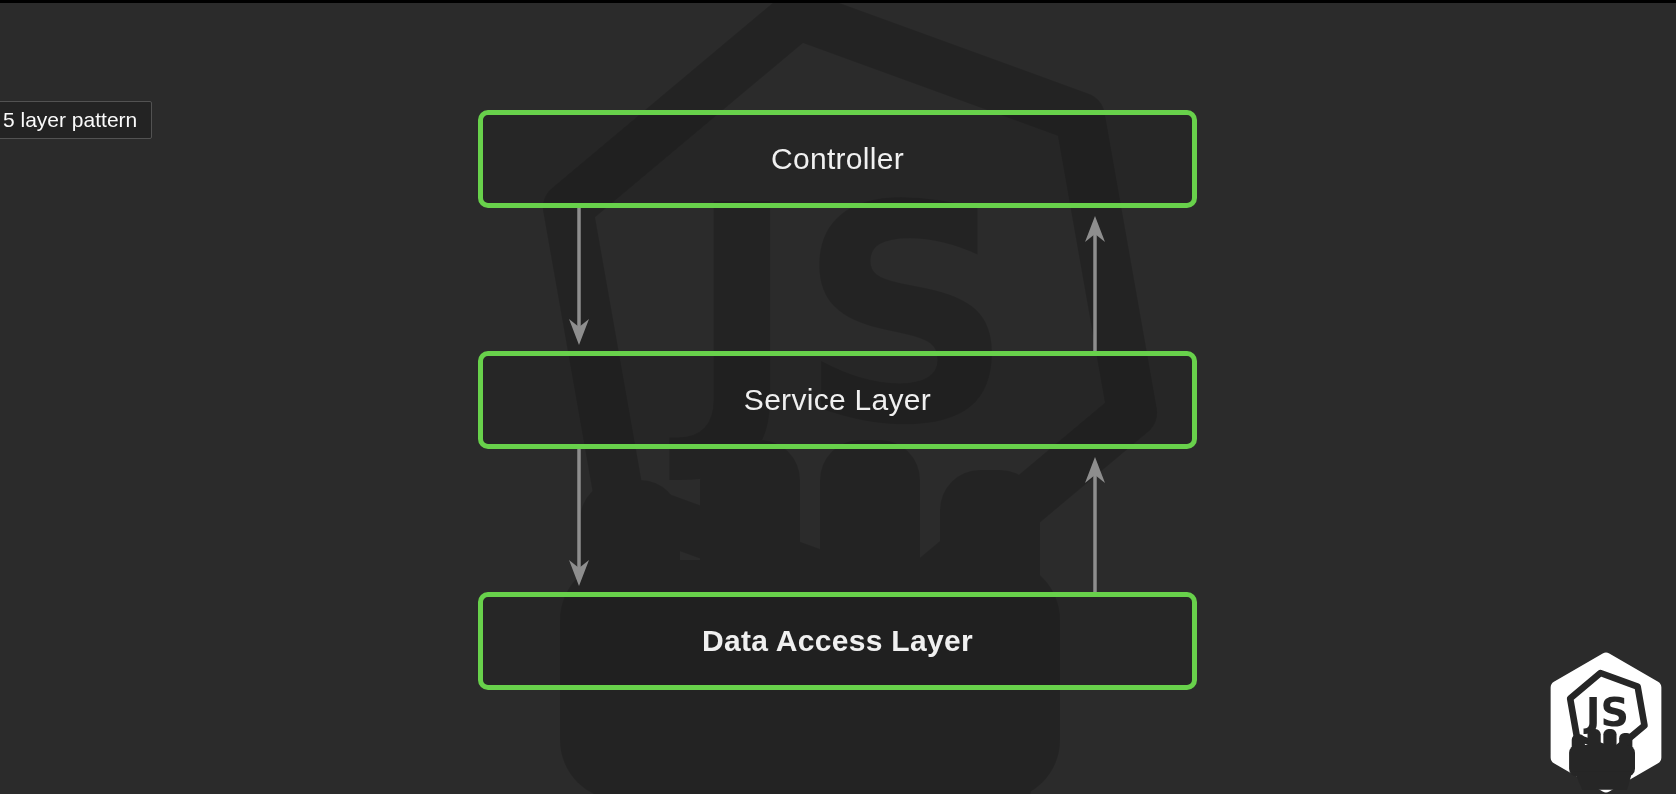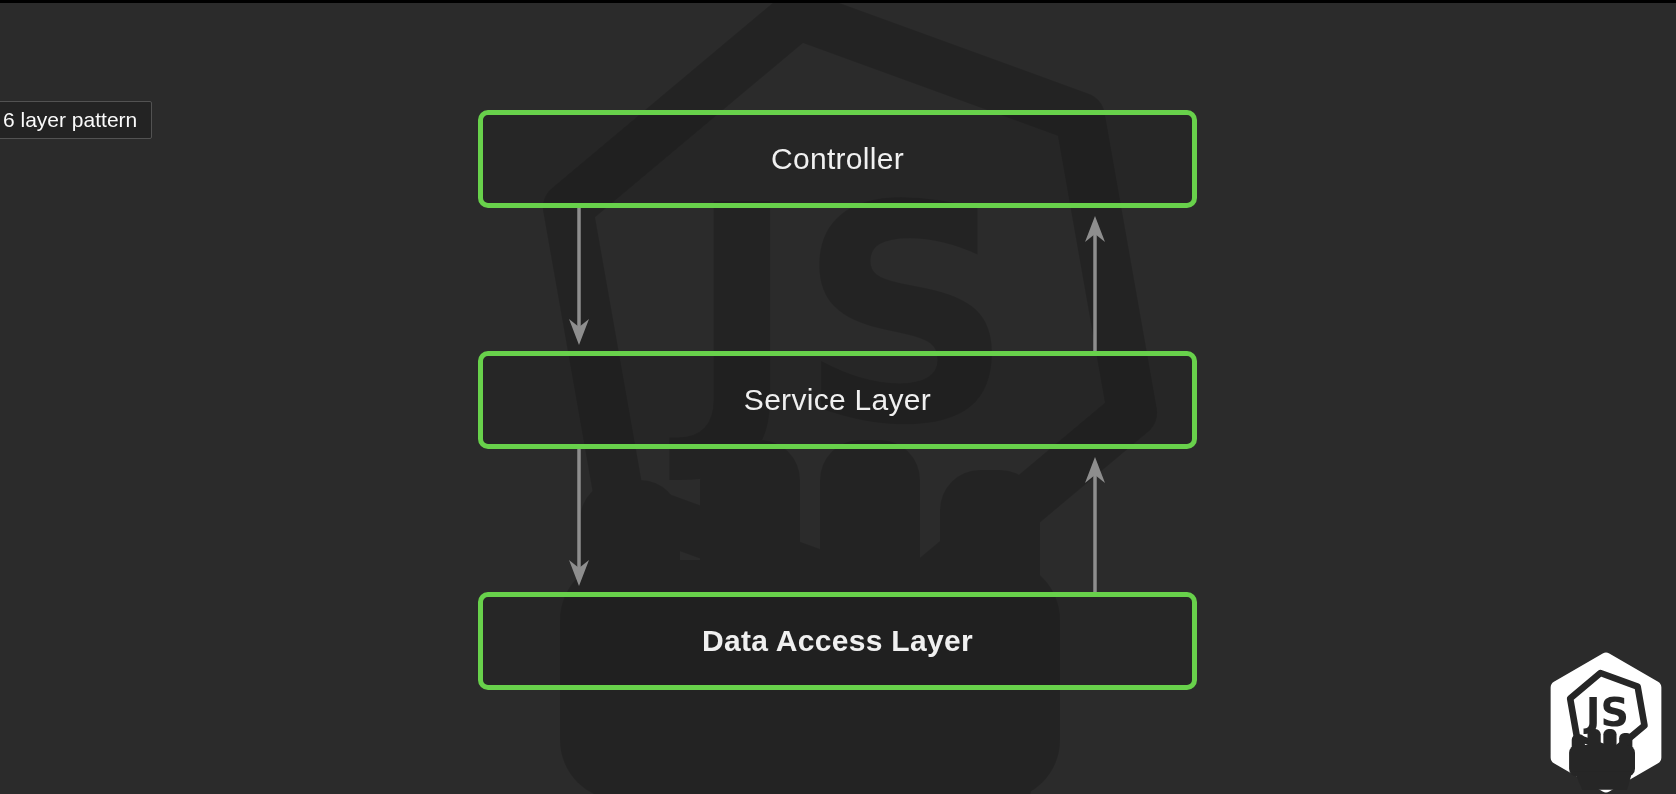--- a/index.html
+++ b/index.html
@@ -76,21 +76,21 @@
         <rect x="36" y="3" width="10" height="17" rx="4"></rect>
         <rect x="-2" y="12" width="50" height="24" rx="6"></rect>
         <path d="M2,32 L46,32 L42,46 L8,46 Z"></path>
       </g>
     </g>
   </svg>
 
   <div class="top-strip"></div>
 
   <div class="tooltip">
-    <span>6 layer pattern</span>
+    <span>5 layer pattern</span>
   </div>
 
   <div class="node node-controller">
     <span class="node-label">Controller</span>
   </div>
   <div class="node node-service">
     <span class="node-label">Service Layer</span>
   </div>
   <div class="node node-data">
     <span class="node-label">Data Access Layer</span>

